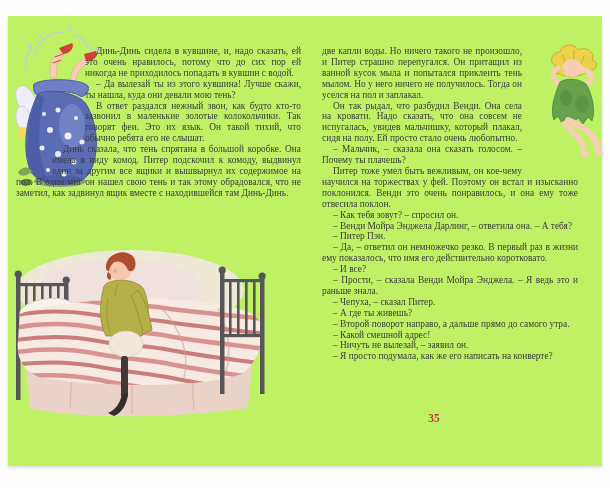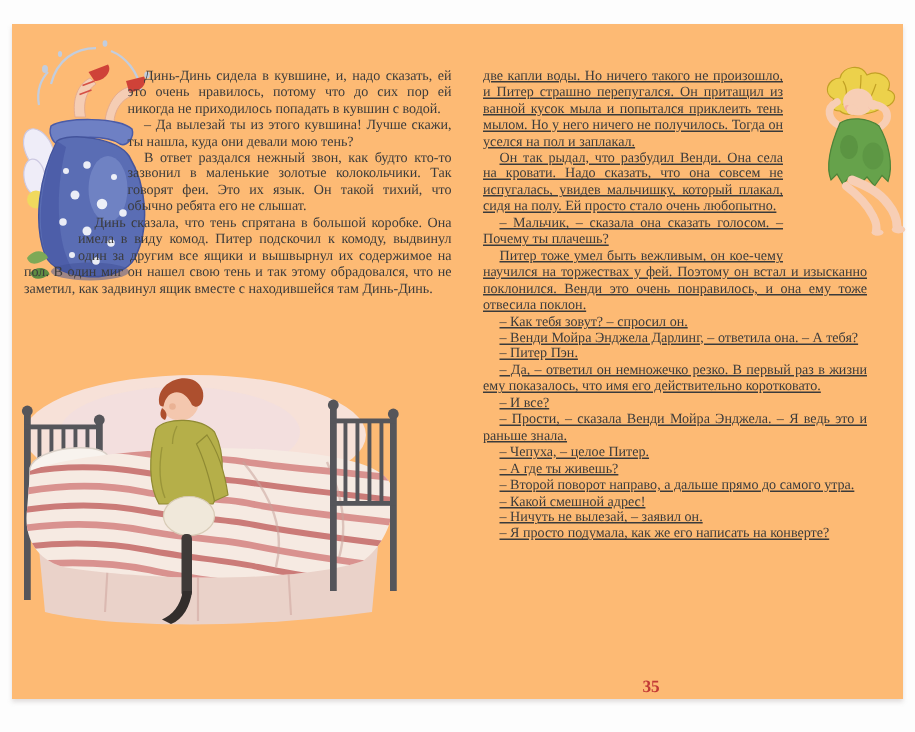--- a/index.html
+++ b/index.html
@@ -3,44 +3,44 @@
 <meta charset="utf-8">
 <style>
   html,body{margin:0;padding:0;}
   body{
     width:610px;height:488px;position:relative;overflow:hidden;
     background:#fdfdfd;
     font-family:"Liberation Serif","DejaVu Serif",serif;
   }
   .spread{
     position:absolute;left:8px;top:16px;width:594px;height:450px;
-    background:#fdba74;
+    background:#bef264;
     box-shadow:0 2px 3px rgba(150,140,140,.28);
   }
   .textcol{
     position:absolute;
     color:#3b3b3b;
     font-size:9.4px;line-height:10.9px;
     text-align:justify;
   }
   .textcol p{margin:0;text-indent:11px;}
   .textcol p.no-indent{text-indent:0;}
   .left-text{left:8px;top:30px;width:285px;}
-  .right-text{left:314px;top:30px;width:256px;text-decoration:underline;}
+  .right-text{left:314px;top:30px;width:256px;}
   .spacer{display:block;}
   .s1{float:left;width:69px;height:98px;}
   .s2{float:left;clear:left;width:36px;height:22px;}
   .sr{float:right;width:56px;height:120px;}
   .illus{position:absolute;}
   .jug-illus{left:6px;top:10px;width:95px;height:170px;}
   .bed-illus{left:4px;top:230px;width:276px;height:182px;}
   .fairy-illus{left:532px;top:28px;width:68px;height:114px;}
   .pageno{
     position:absolute;left:386px;top:396px;width:80px;
-    text-align:center;color:#c23a36;font-weight:bold;font-size:11.5px;margin-top:40px;
+    text-align:center;color:#c23a36;font-weight:bold;font-size:11.5px;
   }
 </style>
 </head>
 <body>
 
 <div class="spread">
 
   <div>
 
     <svg class="illus jug-illus" viewBox="0 0 95 170">
@@ -209,21 +209,21 @@
       <p class="no-indent">две капли воды. Но ничего такого не произошло, и Питер страшно перепугался. Он притащил из ванной кусок мыла и попытался приклеить тень мылом. Но у него ничего не получилось. Тогда он уселся на пол и заплакал.</p>
       <p>Он так рыдал, что разбудил Венди. Она села на кровати. Надо сказать, что она совсем не испугалась, увидев мальчишку, который плакал, сидя на полу. Ей просто стало очень любопытно.</p>
       <p>– Мальчик, – сказала она сказать голосом. – Почему ты плачешь?</p>
       <p>Питер тоже умел быть вежливым, он кое-чему научился на торжествах у фей. Поэтому он встал и изысканно поклонился. Венди это очень понравилось, и она ему тоже отвесила поклон.</p>
       <p>– Как тебя зовут? – спросил он.</p>
       <p>– Венди Мойра Энджела Дарлинг, – ответила она. – А тебя?</p>
       <p>– Питер Пэн.</p>
       <p>– Да, – ответил он немножечко резко. В первый раз в жизни ему показалось, что имя его действительно коротковато.</p>
       <p>– И все?</p>
       <p>– Прости, – сказала Венди Мойра Энджела. – Я ведь это и раньше знала.</p>
-      <p>– Чепуха, – целое Питер.</p>
+      <p>– Чепуха, – сказал Питер.</p>
       <p>– А где ты живешь?</p>
       <p>– Второй поворот направо, а дальше прямо до самого утра.</p>
       <p>– Какой смешной адрес!</p>
       <p>– Ничуть не вылезай, – заявил он.</p>
       <p>– Я просто подумала, как же его написать на конверте?</p>
     </div>
 
     <div class="pageno">35</div>
   </div>
 

